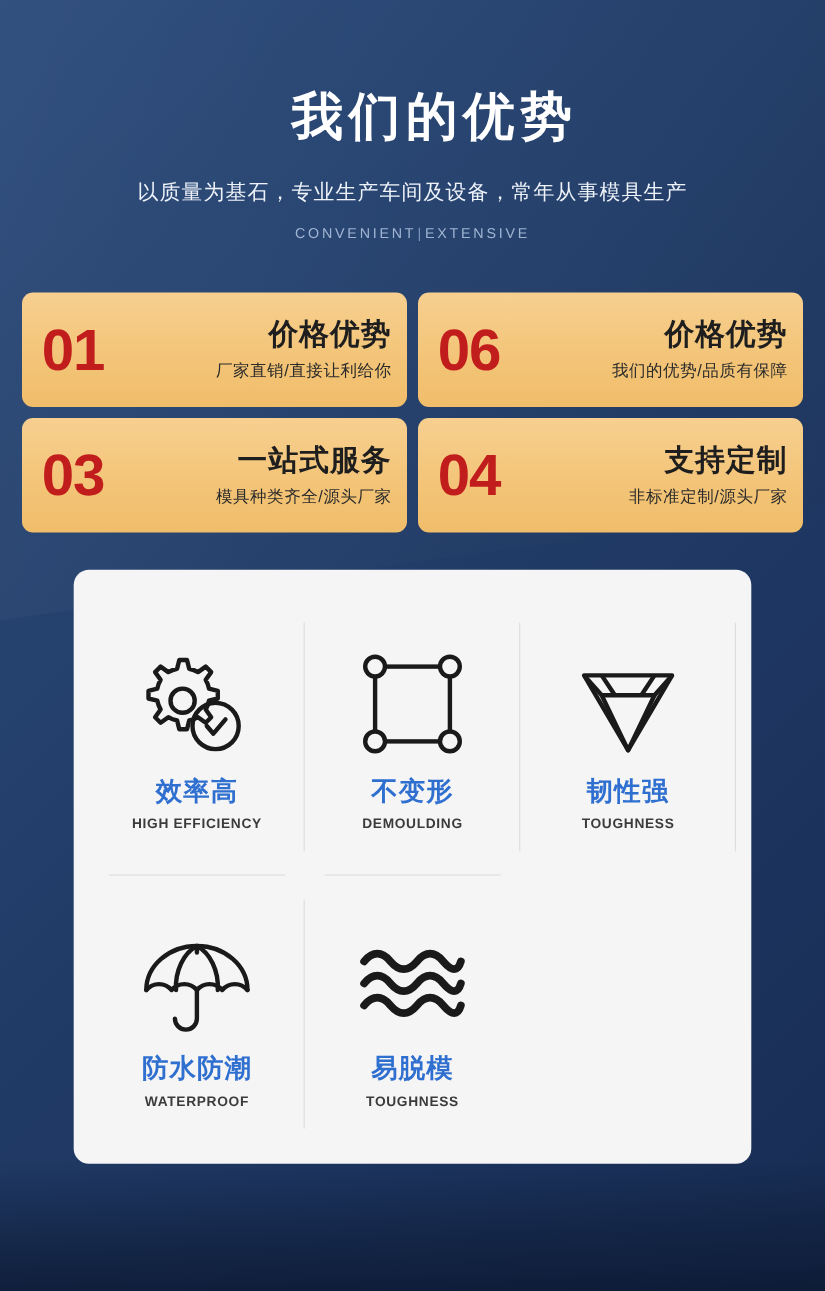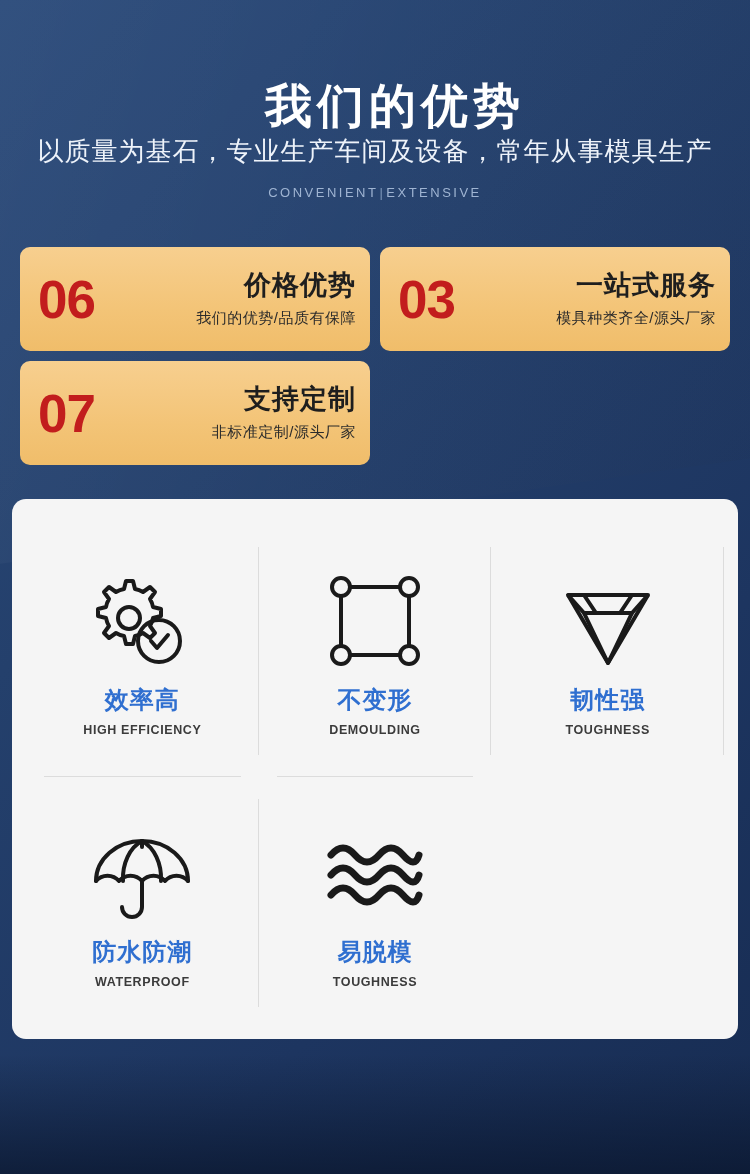--- a/index.html
+++ b/index.html
@@ -55,22 +55,23 @@
     color: #ffffff;
     font-size: 47px;
     font-weight: bold;
     letter-spacing: 5px;
     line-height: 1.2;
     margin: 0;
     padding-left: 40px;
   }
   .header-subtitle {
     color: #eef3fa;
-    font-size: 26px;
+    font-size: 19px;
     letter-spacing: 1px;
+    margin-top: 28px;
   }
   .header-en-row {
     margin-top: 16px;
     display: flex;
     align-items: center;
     justify-content: center;
     gap: 1px;
     color: #9fb4d2;
     font-size: 13px;
     letter-spacing: 2.5px;
@@ -129,21 +130,21 @@
     font-size: 15px;
     margin-top: 8px;
     letter-spacing: 0.5px;
   }
 
   
   .features-panel {
     position: relative;
     z-index: 3;
     margin: 34px auto 0 auto;
-    width: 726px;
+    width: 616px;
     height: 540px;
     background: #f5f5f5;
     border-radius: 14px;
     box-sizing: border-box;
     padding: 26px 14px 10px 14px;
     display: grid;
     grid-template-columns: repeat(3, 1fr);
     grid-template-rows: repeat(2, 1fr);
   }
   .feature {
@@ -204,39 +205,46 @@
     <div class="header-subtitle">以质量为基石，专业生产车间及设备，常年从事模具生产</div>
     <div class="header-en-row">
       <span>CONVENIENT</span>
       <span class="header-en-sep">|</span>
       <span>EXTENSIVE</span>
     </div>
   </div>
 
   <div class="adv-grid">
 
+    <div class="adv-card">
+      <div class="adv-num">01</div>
+      <div class="adv-texts">
+        <div class="adv-main">价格优势</div>
+        <div class="adv-sub">厂家直销/直接让利给你</div>
+      </div>
+    </div>
 
     <div class="adv-card">
       <div class="adv-num">06</div>
       <div class="adv-texts">
         <div class="adv-main">价格优势</div>
         <div class="adv-sub">我们的优势/品质有保障</div>
       </div>
     </div>
 
     <div class="adv-card">
       <div class="adv-num">03</div>
       <div class="adv-texts">
         <div class="adv-main">一站式服务</div>
         <div class="adv-sub">模具种类齐全/源头厂家</div>
       </div>
     </div>
 
     <div class="adv-card">
-      <div class="adv-num">07</div>
+      <div class="adv-num">04</div>
       <div class="adv-texts">
         <div class="adv-main">支持定制</div>
         <div class="adv-sub">非标准定制/源头厂家</div>
       </div>
     </div>
 
   </div>
 
   <div class="features-panel">
 

